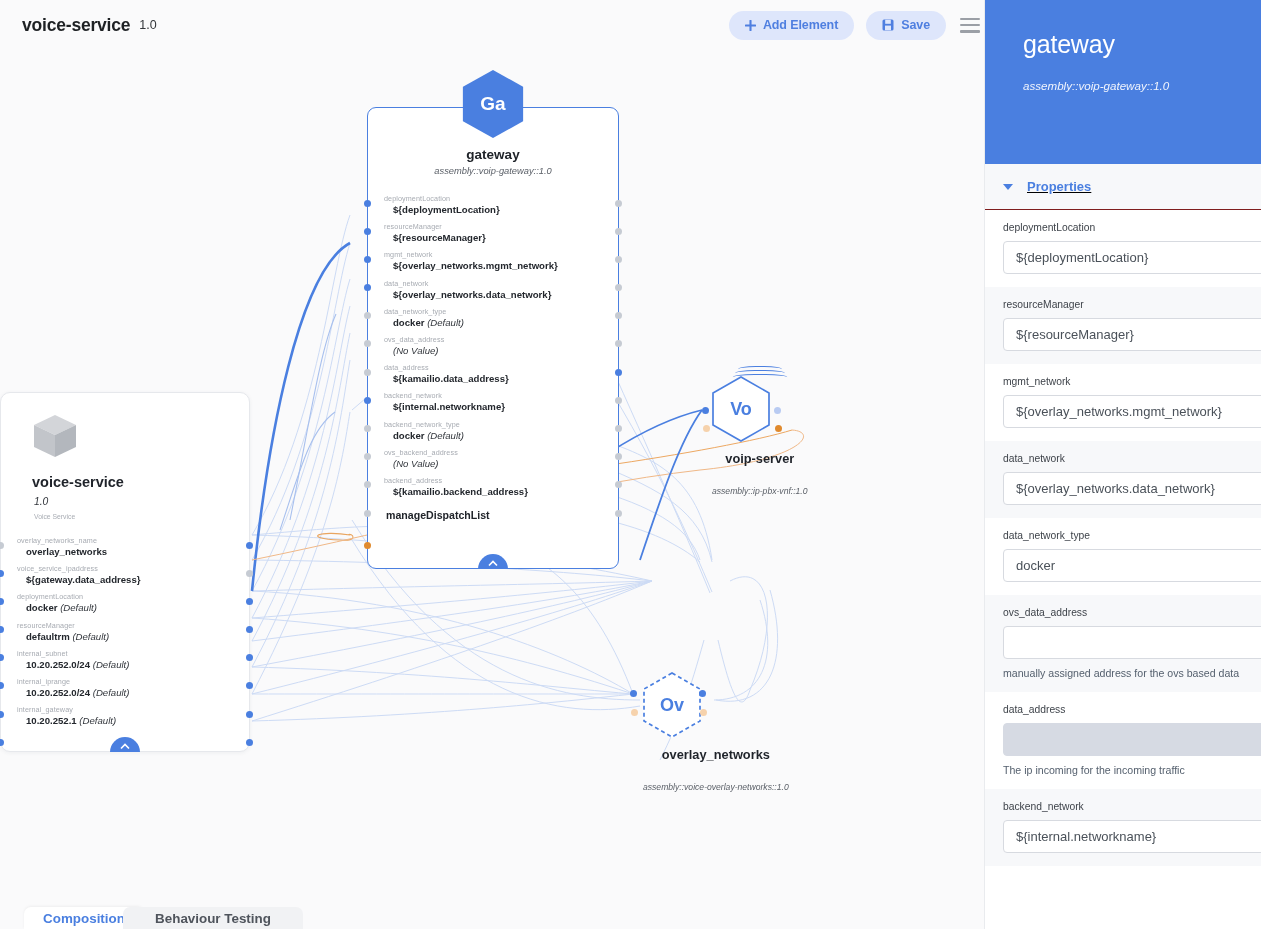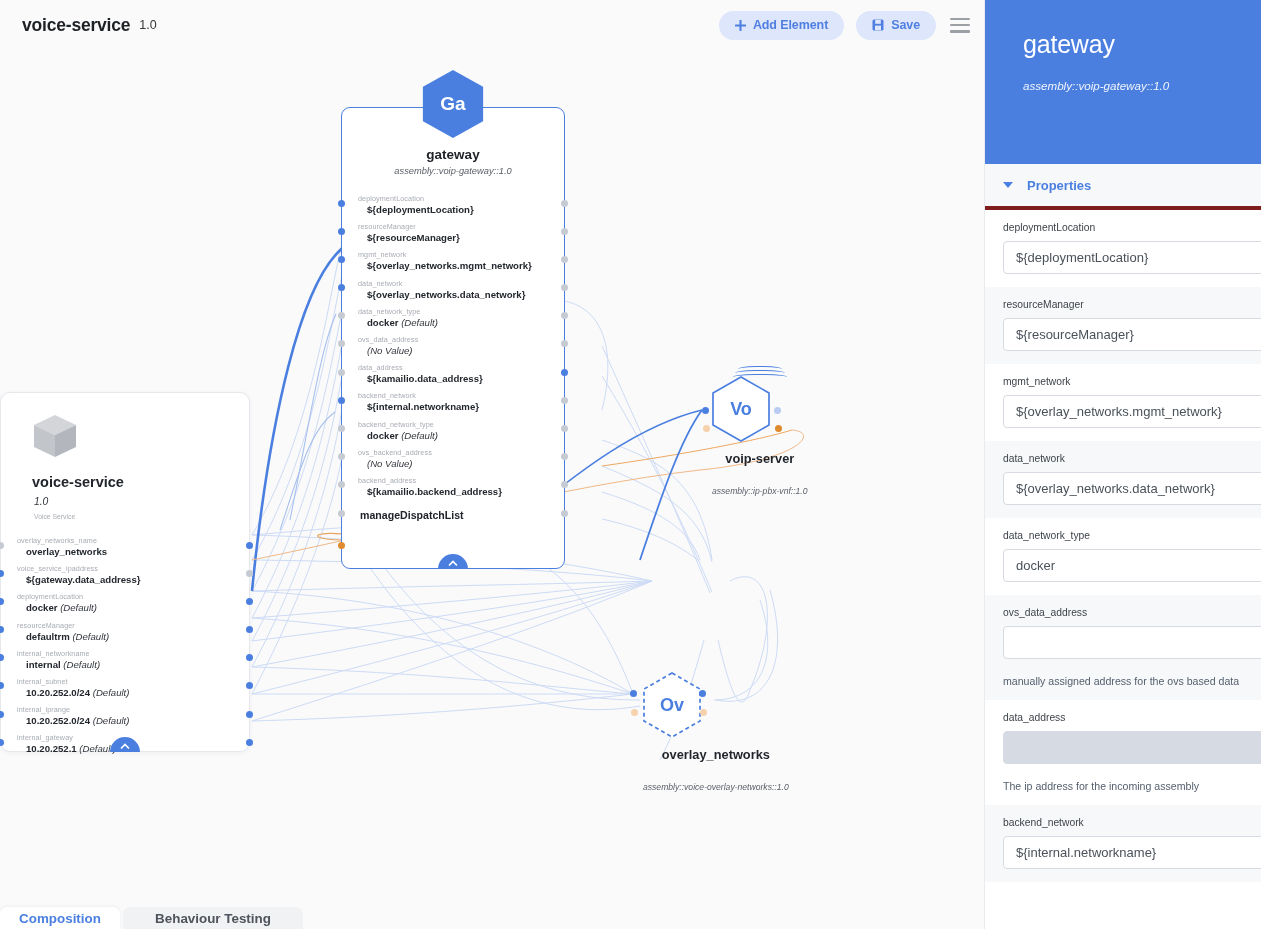--- a/index.html
+++ b/index.html
@@ -16,21 +16,21 @@
     position: absolute; left: 0; top: 0; width: 984px; height: 50px;
     background: #fafafb; display: flex; align-items: center; z-index: 40;
   }
   .app-title {
     margin-left: 22px; font-size: 17.5px; font-weight: bold; color: #1e2124;
     letter-spacing: -0.2px;
   }
   .app-version { margin-left: 9px; font-size: 12.5px; color: #33363a; }
   .topbar-actions {
     margin-left: auto; display: flex; align-items: center; gap: 12px;
-    padding-right: 14px;
+    padding-right: 4px;
   }
   .pill-btn {
     display: flex; align-items: center; gap: 7px;
     background: #dee6fb; color: #4f7fe0; border: none; border-radius: 18px;
     height: 29px; padding: 0 16px; font-size: 12.5px; font-weight: bold;
     font-family: "Liberation Sans", sans-serif; cursor: pointer;
     letter-spacing: -0.1px;
   }
   .pill-btn svg { display: block; }
   .hamburger {
@@ -44,21 +44,21 @@
     position: absolute; left: 0; top: 0; width: 984px; height: 908px;
     background: #fafafb; overflow: hidden;
   }
   .edges { position: absolute; left: 0; top: 0; width: 984px; height: 908px; }
 
   
   .card {
     position: absolute; background: #ffffff; border: 1.6px solid #4a7fe0;
     border-radius: 9px; z-index: 12;
   }
-  #card-gateway { left: 341px; top: 107px; width: 224px; height: 462px; }
+  #card-gateway { left: 367px; top: 107px; width: 252px; height: 462px; }
   .card-hex {
     position: absolute; left: 50%; top: -38px; transform: translateX(-50%);
     width: 61px; height: 68px;
   }
   .card-hex .hexfill {
     width: 61px; height: 68px; background: #4a7fe0;
     clip-path: polygon(50% 0%, 100% 25%, 100% 75%, 50% 100%, 0% 75%, 0% 25%);
     display: flex; align-items: center; justify-content: center;
   }
   .card-hex .hexlabel { color: #fff; font-size: 19px; font-weight: bold; }
@@ -145,37 +145,38 @@
     background: #ffffff; z-index: 50; overflow: hidden;
     border-left: 1px solid #e9ebee;
   }
   .rp-header {
     background: #4a7fe0; height: 164px; padding: 30px 0 0 38px;
   }
   .rp-title { color: #fff; font-size: 25px; font-weight: normal; letter-spacing: -0.2px; }
   .rp-sub { color: #f0f4fd; font-size: 11.6px; font-style: italic; margin-top: 20px; }
   .rp-section {
     height: 46px; background: #f7f8fa; display: flex; align-items: center;
-    padding-left: 18px; gap: 14px; border-bottom: 4px solid #7f1d1d;
+    padding-left: 18px; gap: 14px; border-bottom: 1px solid #7f1d1d;
     cursor: pointer;
+    text-decoration: underline;
   }
   .rp-section-label { color: #4a7fe0; font-size: 13px; font-weight: bold; }
   .caret { width: 0; height: 0; border-left: 5px solid transparent;
            border-right: 5px solid transparent; border-top: 6px solid #4a7fe0; }
   .rp-fields { }
   .rp-field { padding: 12px 0 13px 18px; }
   .rp-field.alt { background: #f7f8fa; }
   .rp-field-label { font-size: 10.3px; color: #3e434a; margin-bottom: 8px; }
   .rp-input {
     width: 272px; height: 33px; border: 1px solid #d7dae0; border-radius: 4px;
     background: #fff; font-size: 13px; color: #4a5159; padding: 0 12px;
     font-family: "Liberation Sans", sans-serif; outline: none;
   }
   .rp-input.disabled { background: #d6dae3; border-color: #d6dae3; }
-  .rp-hint { font-size: 10.6px; color: #55606e; margin-top: 16px; }
+  .rp-hint { font-size: 10.6px; color: #55606e; margin-top: 8px; }
 
   
   .tabbar {
     position: absolute; left: 0; bottom: 0; width: 984px; height: 22px;
     z-index: 45;
   }
   .tab {
     position: absolute; bottom: 0; height: 22px; display: flex;
     align-items: center; justify-content: center; font-size: 13.4px;
     font-weight: bold; cursor: pointer;
@@ -353,24 +354,20 @@
           </div>
           <div class="prop">
             <div class="prop-key">deploymentLocation</div>
             <div class="prop-val"><span>docker</span><span class="dflt"> (Default)</span></div>
           </div>
           <div class="prop">
             <div class="prop-key">resourceManager</div>
             <div class="prop-val"><span>defaultrm</span><span class="dflt"> (Default)</span></div>
           </div>
           <div class="prop">
-            <div class="prop-key">internal_networkname</div>
-            <div class="prop-val"><span>internal</span><span class="dflt"> (Default)</span></div>
-          </div>
-          <div class="prop">
             <div class="prop-key">internal_subnet</div>
             <div class="prop-val"><span>10.20.252.0/24</span><span class="dflt"> (Default)</span></div>
           </div>
           <div class="prop">
             <div class="prop-key">internal_iprange</div>
             <div class="prop-val"><span>10.20.252.0/24</span><span class="dflt"> (Default)</span></div>
           </div>
           <div class="prop">
             <div class="prop-key">internal_gateway</div>
             <div class="prop-val"><span>10.20.252.1</span><span class="dflt"> (Default)</span></div>
@@ -441,21 +438,21 @@
       </button>
       <div class="hamburger">
         <span></span>
           <span></span>
           <span></span>
       </div>
     </div>
   </div>
 
   <div class="tabbar">
-    <div class="tab active" style="left:0; width:120px;">
+    <div class="tab active" style="left:24px; width:120px;">
       <span>Composition</span>
     </div>
     <div class="tab inactive" style="left:123px; width:180px;">
       <span>Behaviour Testing</span>
     </div>
   </div>
 
   <div class="rightpanel">
     <div class="rp-header">
       <div class="rp-title">gateway</div>
@@ -465,18 +462,18 @@
       <div class="caret"></div>
       <div class="rp-section-label">Properties</div>
     </div>
     <div class="rp-fields" id="rp-fields">
         <div class="rp-field"><div class="rp-field-label">deploymentLocation</div><input class="rp-input" type="text" value="${deploymentLocation}" style=""></div>
         <div class="rp-field alt"><div class="rp-field-label">resourceManager</div><input class="rp-input" type="text" value="${resourceManager}" style=""></div>
         <div class="rp-field"><div class="rp-field-label">mgmt_network</div><input class="rp-input" type="text" value="${overlay_networks.mgmt_network}" style=""></div>
         <div class="rp-field alt"><div class="rp-field-label">data_network</div><input class="rp-input" type="text" value="${overlay_networks.data_network}" style=""></div>
         <div class="rp-field"><div class="rp-field-label">data_network_type</div><input class="rp-input" type="text" value="docker" style=""></div>
         <div class="rp-field alt"><div class="rp-field-label">ovs_data_address</div><input class="rp-input" type="text" style=""><div class="rp-hint">manually assigned address for the ovs based data</div></div>
-        <div class="rp-field"><div class="rp-field-label">data_address</div><input class="rp-input disabled" type="text" disabled="" style=""><div class="rp-hint">The ip address for the incoming assembly</div></div>
+        <div class="rp-field"><div class="rp-field-label">data_address</div><input class="rp-input disabled" type="text" disabled="" style=""><div class="rp-hint">The ip incoming for the incoming traffic</div></div>
         <div class="rp-field alt"><div class="rp-field-label">backend_network</div><input class="rp-input" type="text" value="${internal.networkname}" style=""></div>
       </div>
   </div>
 
 </div>
 
 </body></html>

